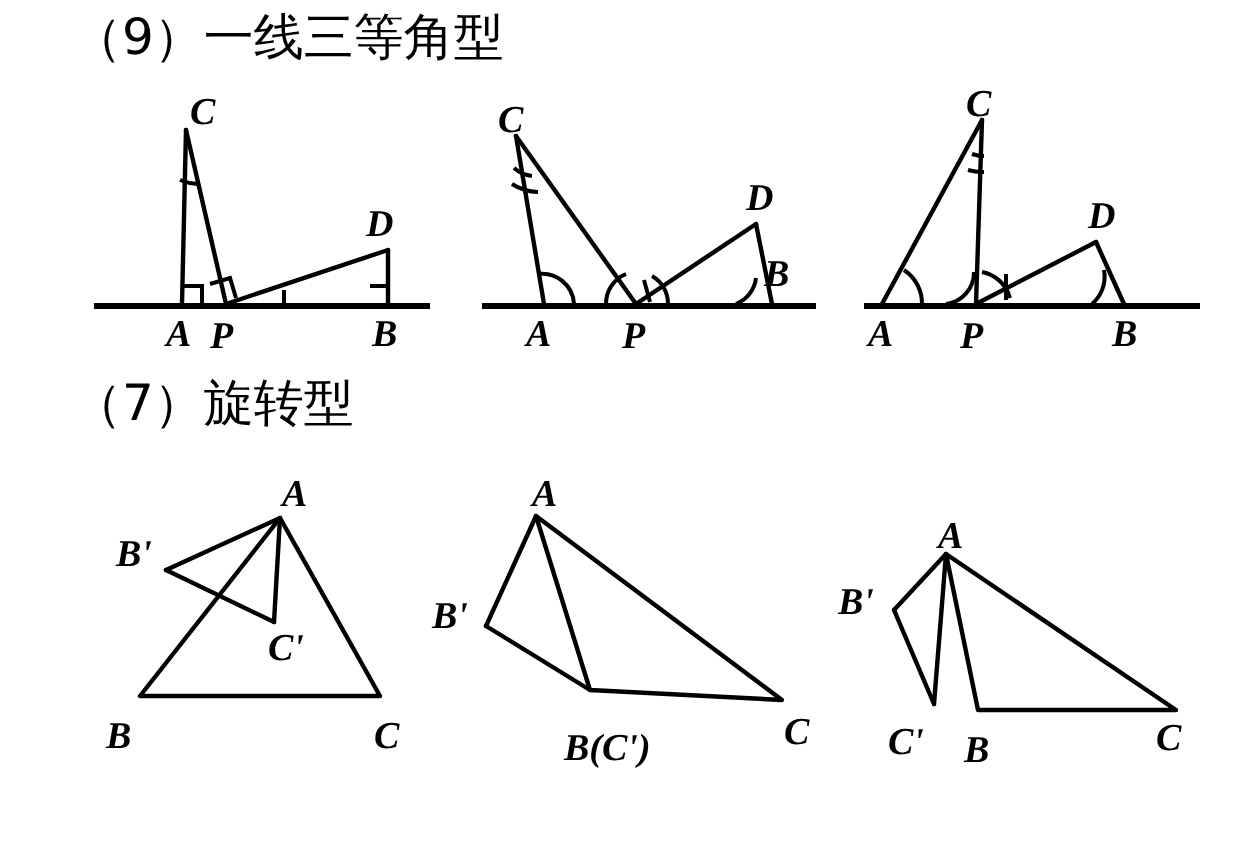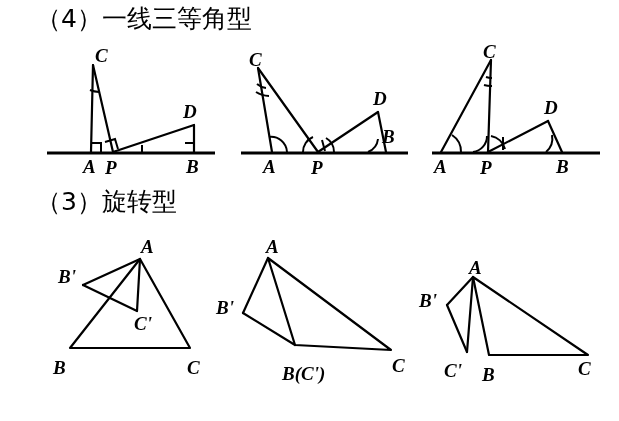--- a/index.html
+++ b/index.html
@@ -33,23 +33,23 @@
   }
   .baseline{stroke:#000;fill:none;stroke-width:3;stroke-linecap:butt;}
   .arc{stroke:#000;fill:none;stroke-width:2;}
   .sq{stroke:#000;fill:none;stroke-width:2;}
 </style>
 </head>
 <body>
 
 <div id="sheet">
 
-  <div class="heading" id="heading-5">（4）一线三等角型</div>
+  <div class="heading" id="heading-5">（9）一线三等角型</div>
 
-  <div class="heading" id="heading-6">（3）旋转型</div>
+  <div class="heading" id="heading-6">（7）旋转型</div>
 
   <svg width="619" height="421">
     <g>
 
       <path class="baseline" d="M 47 153 L 215 153"></path>
 
       <path class="stroke" d="M 91 152 L 93 65"></path>
 
       <path class="stroke" d="M 93 65 L 113 152"></path>
 

